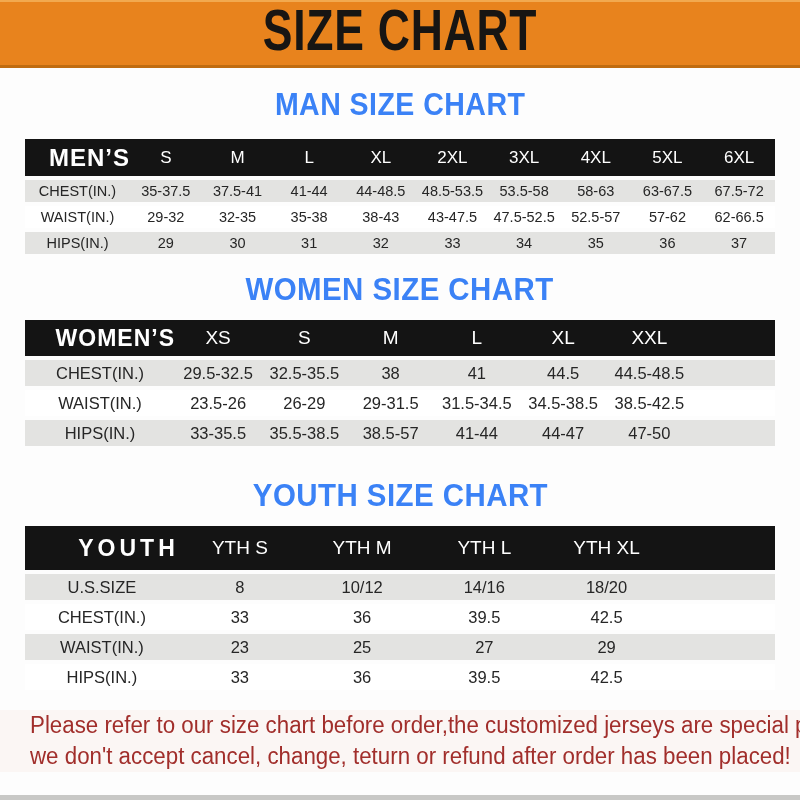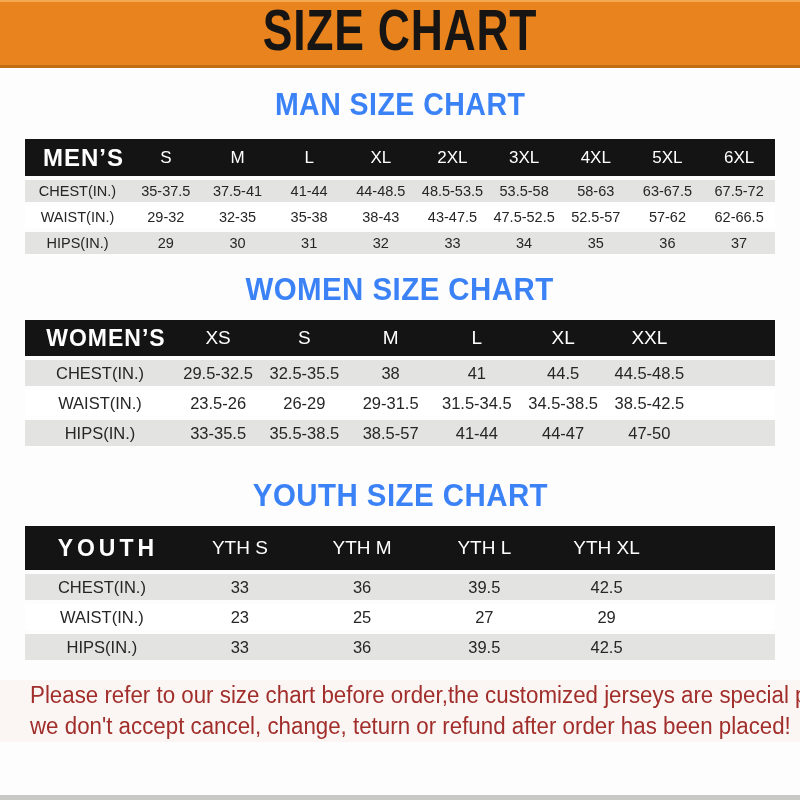--- a/index.html
+++ b/index.html
@@ -64,21 +64,21 @@
   }
   .size-table thead th {
     background: #141414;
     color: #FFFFFF;
     font-weight: normal;
     text-align: center;
     vertical-align: middle;
   }
   .size-table thead th.corner {
     font-weight: bold;
-    text-align: center;
+    text-align: right;
     padding-left: 12px;
     white-space: nowrap;
   }
   .size-table tbody td {
     background: #FFFFFF;
     color: #262626;
     text-align: center;
     vertical-align: middle;
     white-space: nowrap;
   }
@@ -291,20 +291,28 @@
             <th class="corner">YOUTH</th>
             <th>YTH S</th>
             <th>YTH M</th>
             <th>YTH L</th>
             <th>YTH XL</th>
             <th></th>
           </tr>
         </thead>
       <tbody>
           <tr>
+            <td>U.S.SIZE</td>
+            <td>8</td>
+            <td>10/12</td>
+            <td>14/16</td>
+            <td>18/20</td>
+            <td></td>
+          </tr>
+          <tr>
             <td>CHEST(IN.)</td>
             <td>33</td>
             <td>36</td>
             <td>39.5</td>
             <td>42.5</td>
             <td></td>
           </tr>
           <tr>
             <td>WAIST(IN.)</td>
             <td>23</td>

